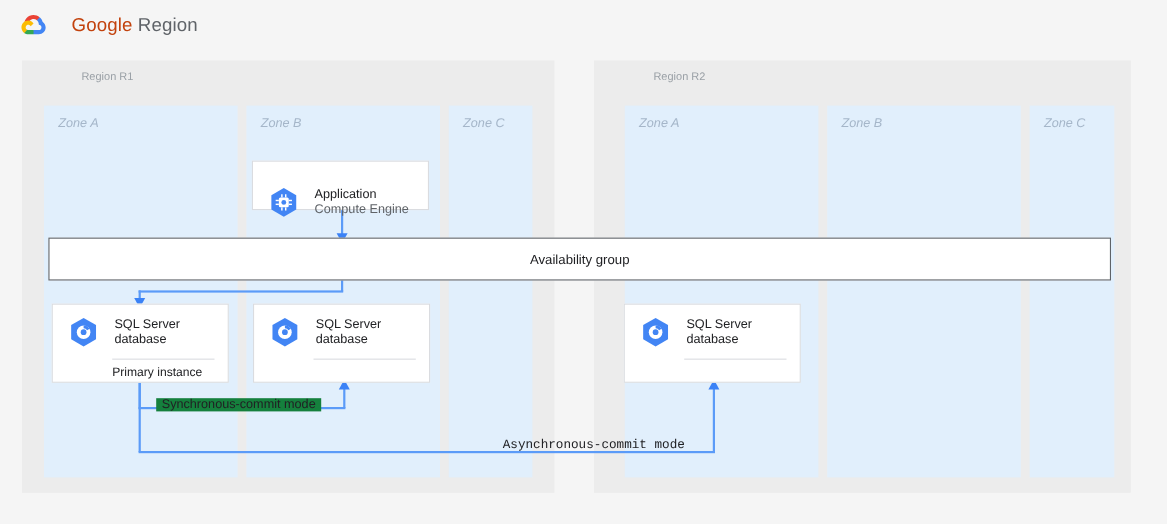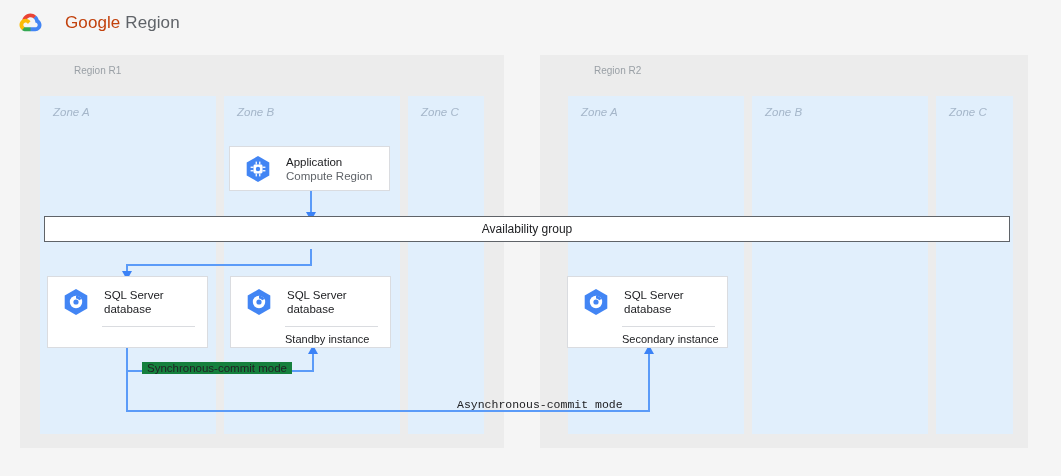--- a/index.html
+++ b/index.html
@@ -206,97 +206,96 @@
   <div class="conn conn-v" style="left:312px; top:352px; height:19px;"></div>
   <div class="arrow-up" style="left:308px; top:345px;"></div>
   <span class="edge-label" style="left:142px; top:362px;">Synchronous-commit mode</span>
 
   <div class="conn conn-v" style="left:126px; top:348px; height:63px;"></div>
   <div class="conn conn-h" style="left:126px; top:410px; width:524px;"></div>
   <div class="conn conn-v" style="left:648px; top:352px; height:59px;"></div>
   <div class="arrow-up" style="left:644px; top:345px;"></div>
   <span class="edge-label on-gray" style="left:452px; top:398px;">Asynchronous-commit mode</span>
 
-  <div class="ag-bar" style="left:44px; top:216px; width:966px; height:26px;">
+  <div class="ag-bar" style="left:44px; top:216px; width:966px; height:39px;">
     <span class="ag-label">Availability group</span>
   </div>
 
   <div class="card" style="left:229px; top:146px; width:161px; height:45px;">
-    <div class="card-row" style="padding-top:6px;">
+    <div class="card-row" style="padding-top:21px;">
       <span class="card-icon">
         <svg width="32" height="32" viewBox="0 0 32 32" aria-hidden="true">
           <polygon points="16,3 27.3,9.5 27.3,22.5 16,29 4.7,22.5 4.7,9.5" fill="#4285f4"></polygon>
           <rect x="11.5" y="11.5" width="9" height="9" rx="1.4" fill="#ffffff"></rect>
           <circle cx="16" cy="16" r="2.2" fill="#4285f4"></circle>
           <rect x="13.6" y="8.6" width="1.3" height="2.9" fill="#ffffff"></rect>
           <rect x="17.1" y="8.6" width="1.3" height="2.9" fill="#ffffff"></rect>
           <rect x="13.6" y="20.5" width="1.3" height="2.9" fill="#ffffff"></rect>
           <rect x="17.1" y="20.5" width="1.3" height="2.9" fill="#ffffff"></rect>
           <rect x="8.6" y="13.6" width="2.9" height="1.3" fill="#ffffff"></rect>
           <rect x="8.6" y="17.1" width="2.9" height="1.3" fill="#ffffff"></rect>
           <rect x="20.5" y="13.6" width="2.9" height="1.3" fill="#ffffff"></rect>
           <rect x="20.5" y="17.1" width="2.9" height="1.3" fill="#ffffff"></rect>
         </svg>
       </span>
       <span class="card-text">
         <span class="card-title" style="display:block;">Application</span>
-        <span class="card-sub" style="display:block;">Compute Region</span>
+        <span class="card-sub" style="display:block;">Compute Engine</span>
       </span>
     </div>
   </div>
 
   <div class="card" style="left:47px; top:276px; width:161px; height:72px;">
     <div class="card-row">
       <span class="card-icon">
         <svg width="32" height="32" viewBox="0 0 32 32" aria-hidden="true">
           <polygon points="16,3 27.3,9.5 27.3,22.5 16,29 4.7,22.5 4.7,9.5" fill="#4285f4"></polygon>
           <circle cx="16" cy="16" r="6.2" fill="#ffffff"></circle>
           <circle cx="16" cy="16" r="2.6" fill="#4285f4"></circle>
           <path d="M16 9.8 A6.2 6.2 0 0 1 21.4 12.9 L19.2 14.2 A3.6 3.6 0 0 0 16 12.4 Z" fill="#4285f4"></path>
         </svg>
       </span>
       <span class="card-text">
         <span class="card-title" style="display:block;">SQL Server
 database</span>
       </span>
     </div>
     <div class="card-divider"></div>
+    <div class="card-footer">Primary instance</div>
   </div>
 
   <div class="card" style="left:230px; top:276px; width:161px; height:72px;">
     <div class="card-row">
       <span class="card-icon">
         <svg width="32" height="32" viewBox="0 0 32 32" aria-hidden="true">
           <polygon points="16,3 27.3,9.5 27.3,22.5 16,29 4.7,22.5 4.7,9.5" fill="#4285f4"></polygon>
           <circle cx="16" cy="16" r="6.2" fill="#ffffff"></circle>
           <circle cx="16" cy="16" r="2.6" fill="#4285f4"></circle>
           <path d="M16 9.8 A6.2 6.2 0 0 1 21.4 12.9 L19.2 14.2 A3.6 3.6 0 0 0 16 12.4 Z" fill="#4285f4"></path>
         </svg>
       </span>
       <span class="card-text">
         <span class="card-title" style="display:block;">SQL Server
 database</span>
       </span>
     </div>
     <div class="card-divider"></div>
-    <div class="card-footer">Standby instance</div>
   </div>
 
   <div class="card" style="left:567px; top:276px; width:161px; height:72px;">
     <div class="card-row">
       <span class="card-icon">
         <svg width="32" height="32" viewBox="0 0 32 32" aria-hidden="true">
           <polygon points="16,3 27.3,9.5 27.3,22.5 16,29 4.7,22.5 4.7,9.5" fill="#4285f4"></polygon>
           <circle cx="16" cy="16" r="6.2" fill="#ffffff"></circle>
           <circle cx="16" cy="16" r="2.6" fill="#4285f4"></circle>
           <path d="M16 9.8 A6.2 6.2 0 0 1 21.4 12.9 L19.2 14.2 A3.6 3.6 0 0 0 16 12.4 Z" fill="#4285f4"></path>
         </svg>
       </span>
       <span class="card-text">
         <span class="card-title" style="display:block;">SQL Server
 database</span>
       </span>
     </div>
     <div class="card-divider"></div>
-    <div class="card-footer">Secondary instance</div>
   </div>
 
 </div>
 
 </body></html>

